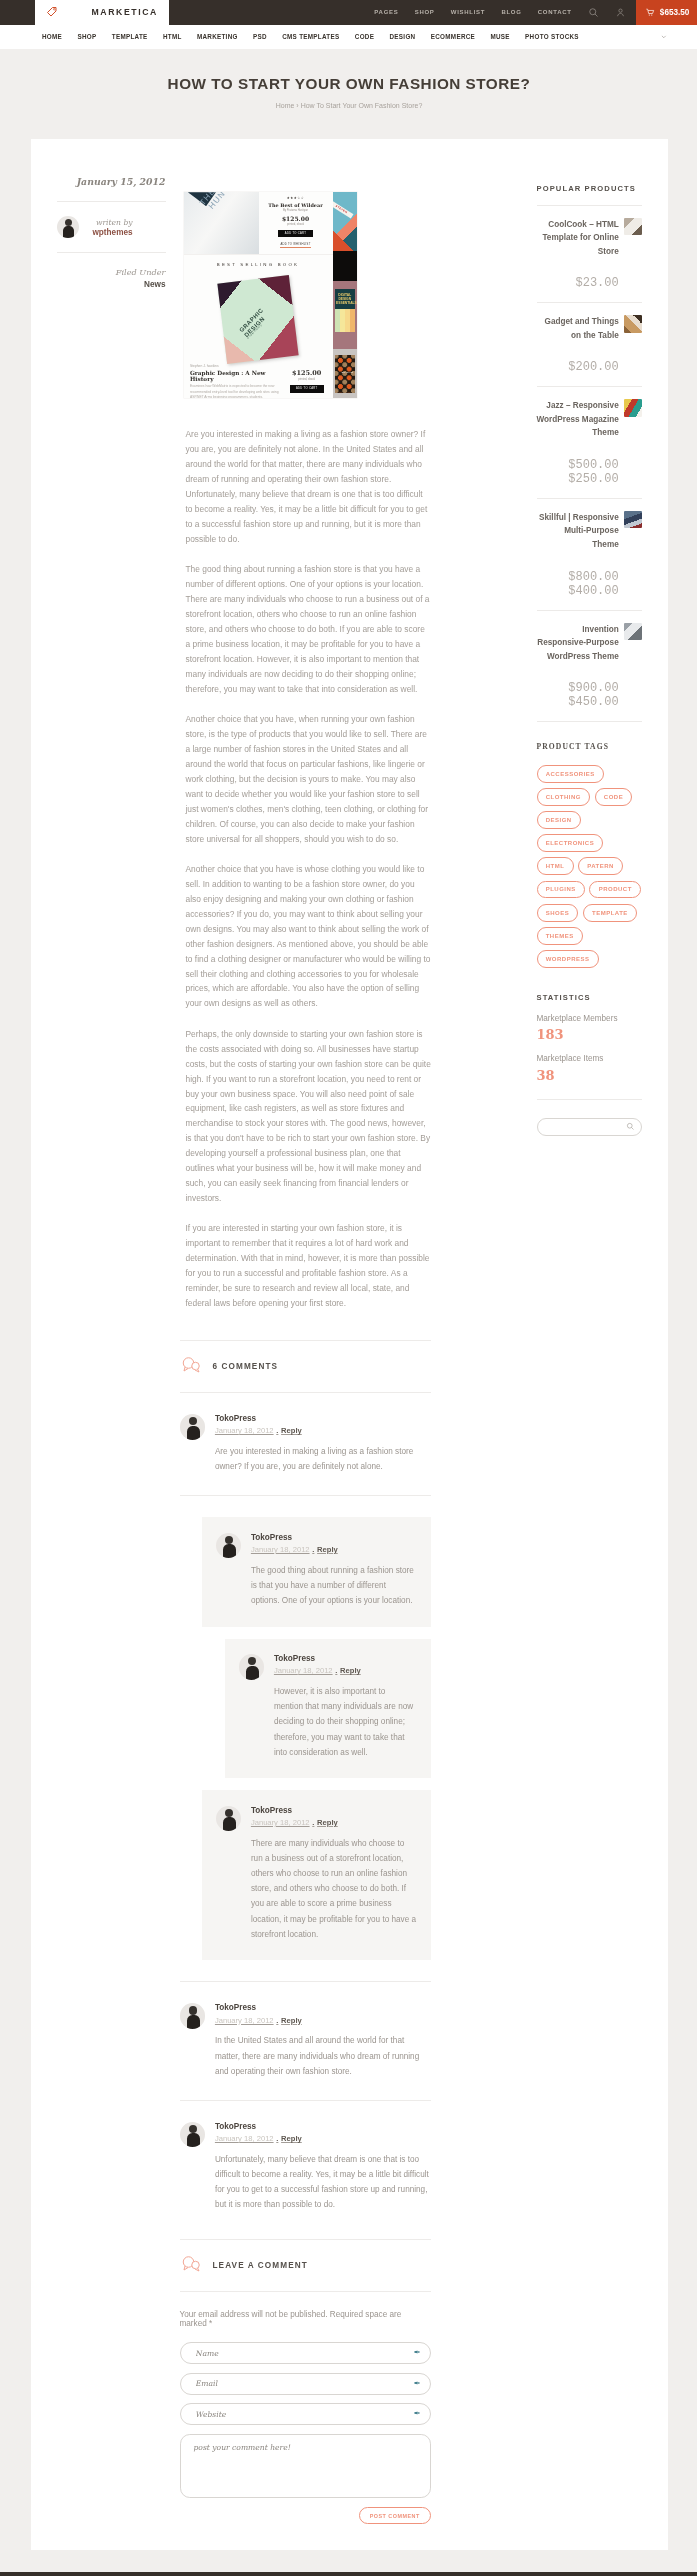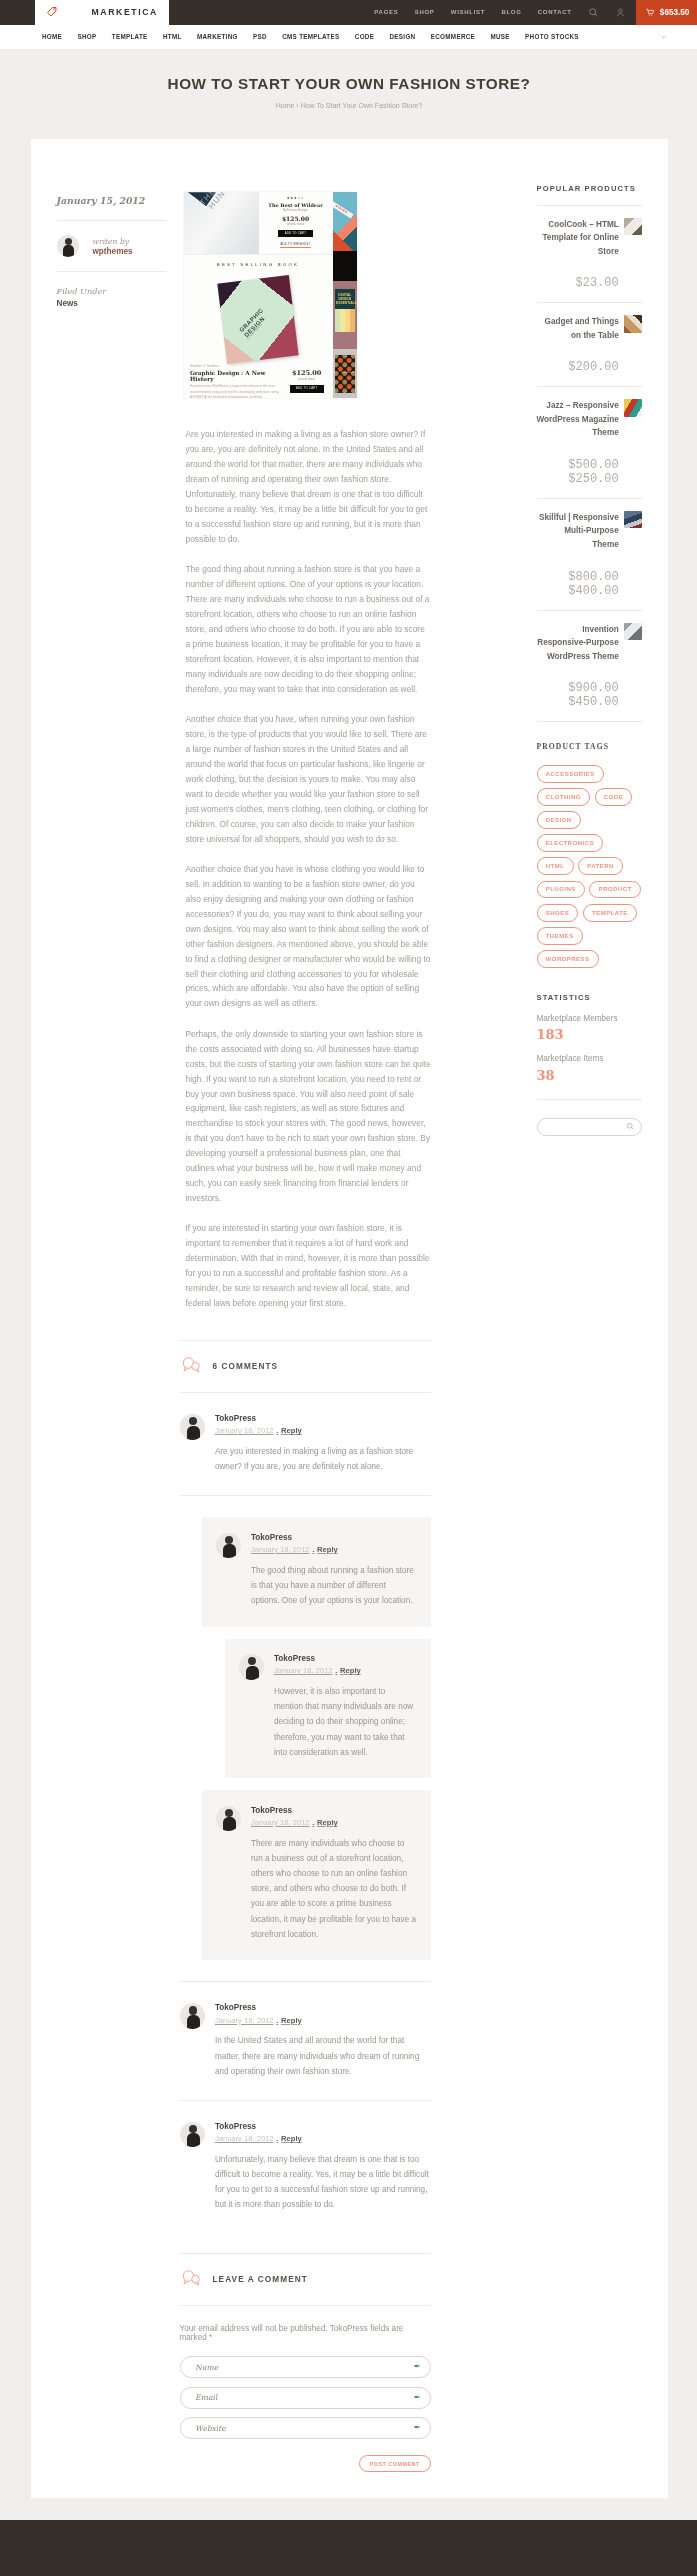--- a/index.html
+++ b/index.html
@@ -23,21 +23,21 @@
   
   .page-head { padding-top: 26px; text-align: center; }
   .page-head h1 { font-size: 15.3px; font-weight: bold; letter-spacing: 0.5px; color: #453e37; }
   .crumbs { margin-top: 8.7px; font-size: 7px; color: #a8a29c; }
   .crumbs a { color: #a8a29c; text-decoration: none; }
 
   
   .card { width: 637px; margin: 30.5px auto 22px; background: #fff; padding: 26px; display: flex; justify-content: space-between; align-items: flex-start; }
   .main-zone { width: 376px; position: relative; }
 
-  .meta-col { position: absolute; left: 0; top: 30px; width: 109px; }
+  .meta-col { position: absolute; left: 0; top: 11px; width: 109px; text-align: right; }
   .meta-date { font-family: "DejaVu Serif", serif; font-style: italic; font-weight: bold; font-size: 9.3px; color: #8a857f; }
   .meta-div { border: 0; border-top: 0.5px solid #eceae8; margin: 14px 0; }
   .author-row { display: flex; align-items: center; gap: 14px; }
   .avatar { border-radius: 50%; background: #e9e6e3; position: relative; overflow: hidden; flex: none; }
   .avatar::before { content: ""; position: absolute; width: 32%; height: 32%; border-radius: 50%; background: #35312d; left: 38%; top: 12%; }
   .avatar::after { content: ""; position: absolute; width: 52%; height: 55%; border-radius: 40% 40% 0 0; background: #25211e; left: 29%; top: 45%; }
   .av40 { width: 22px; height: 22px; }
   .av47 { width: 25.6px; height: 25.6px; }
   .writen { font-family: "DejaVu Serif", serif; font-style: italic; font-size: 7.6px; color: #9b958f; }
   .author-name { font-size: 8.2px; font-weight: bold; color: #8c5144; text-decoration: none; display: block; margin-top: 1.6px; }
@@ -101,21 +101,21 @@
   .c-meta { margin-top: 3.3px; font-size: 7.6px; text-decoration: underline; }
   .c-date { color: #c9c4be; }
   .c-dot { color: #5f5851; margin: 0 2.7px; font-weight: bold; }
   .c-reply { color: #5f5851; text-decoration: none; font-weight: 600; }
   .c-text { margin-top: 8.7px; font-size: 8.2px; line-height: 1.85; color: #9b958f; }
   .boxed { background: #f6f5f3; padding: 15.3px 14px 18.5px; margin-top: 12px; }
   .lvl1 { margin-left: 22px; }
   .lvl2 { margin-left: 45px; }
 
   
-  .form-sec { margin-left: 123px; margin-top: 19px; width: 251px; }
+  .form-sec { margin-left: 123px; margin-top: 5px; width: 251px; }
   .form-note { margin: 18.5px 0 14px; font-size: 8.2px; color: #9b958f; }
   .pill-wrap { position: relative; margin-bottom: 8.7px; }
   .pill-input { width: 100%; height: 22px; border: 0.5px solid #d9d6d2; border-radius: 544px; padding: 0 24px 0 15.3px; font-family: "DejaVu Serif", serif; font-style: italic; font-size: 7.6px; color: #6b655f; outline: none; background: #fff; }
   .pill-input::placeholder, .pill-area::placeholder { color: #8a857f; opacity: 1; }
   .pen { position: absolute; right: 9.8px; top: 4.9px; color: #44808e; font-size: 8.2px; }
   .pill-area { width: 100%; height: 64px; border: 0.5px solid #d9d6d2; border-radius: 9.8px; padding: 7.6px 13px; font-family: "DejaVu Serif", serif; font-style: italic; font-size: 7.6px; color: #6b655f; outline: none; resize: none; background: #fff; }
   .post-btn { float: right; margin-top: 6.5px; background: #fff; border: 1.1px solid #f0937c; border-radius: 544px; color: #f0937c; font-size: 5.4px; font-weight: bold; letter-spacing: 0.5px; padding: 4.9px 9.8px; cursor: pointer; }
 
   
   .sidebar { width: 105px; padding-top: 18.5px; }
@@ -375,34 +375,35 @@
         <span>
           <svg width="22" height="21" viewBox="0 0 44 40">
               <circle cx="17" cy="15" r="10.5" fill="none" stroke="#f2a795" stroke-width="2"></circle>
               <path d="M10 23 L8 31 L16 26" fill="none" stroke="#f2a795" stroke-width="2" stroke-linejoin="round"></path>
               <circle cx="31" cy="21" r="7.5" fill="#fff" stroke="#f2a795" stroke-width="2"></circle>
               <path d="M35 27 L38 33 L30 29" fill="#fff" stroke="#f2a795" stroke-width="2" stroke-linejoin="round"></path>
             </svg>
         </span>
         <span class="sec-title">LEAVE A COMMENT</span>
       </div>
-      <p class="form-note">Your email address will not be published. TokoPress fields are marked *</p>
+      <p class="form-note">Your email address will not be published. Required space are marked *</p>
       <form>
         <div class="pill-wrap">
           <input class="pill-input" type="text" placeholder="Name" style="">
           <span class="pen">✒</span>
         </div>
         <div class="pill-wrap">
           <input class="pill-input" type="text" placeholder="Email" style="">
           <span class="pen">✒</span>
         </div>
         <div class="pill-wrap">
           <input class="pill-input" type="text" placeholder="Website" style="">
           <span class="pen">✒</span>
         </div>
+        <textarea class="pill-area" placeholder="post your comment here!" style=""></textarea>
         <button class="post-btn">POST COMMENT</button>
       </form>
     </div>
   </div>
 
   <aside class="sidebar">
     <h3 class="sb-title">POPULAR PRODUCTS</h3>
     <hr class="sb-div">
 
     <div class="sb-prod">

